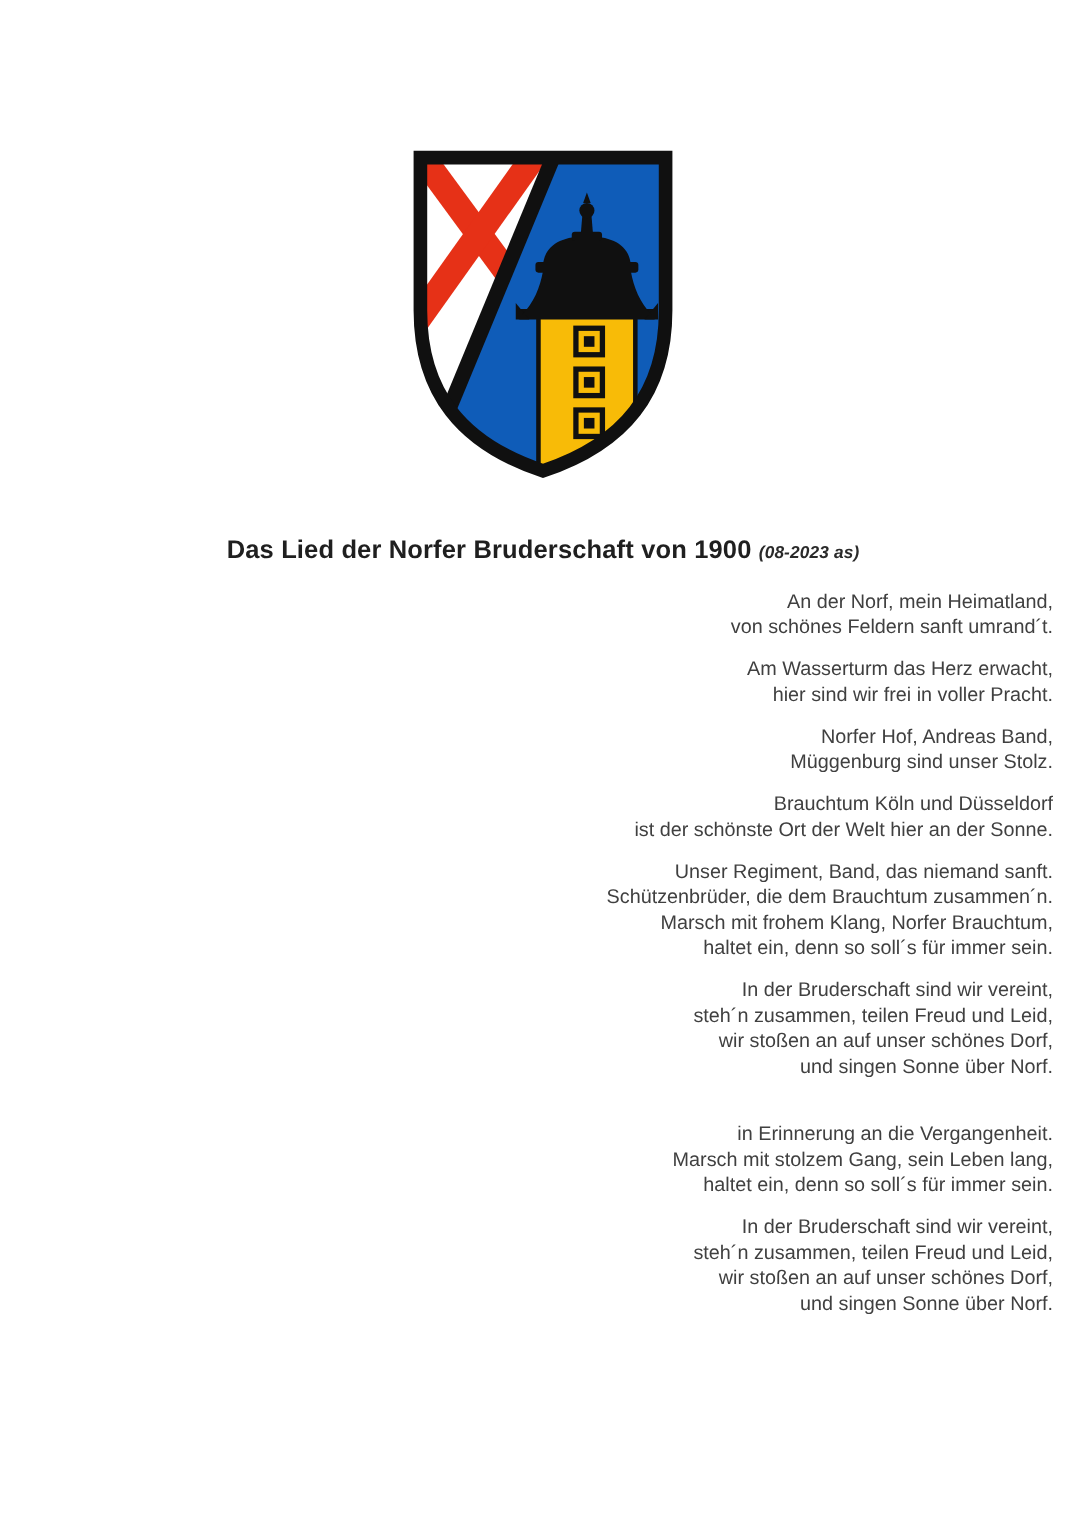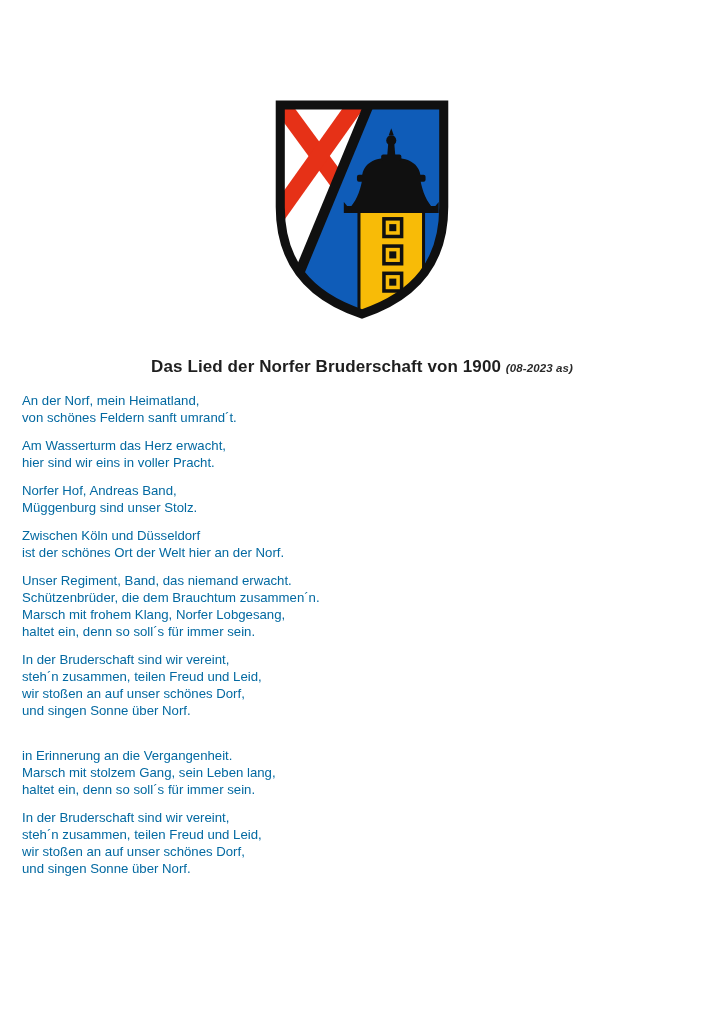--- a/index.html
+++ b/index.html
@@ -2,21 +2,21 @@
 <html style="--crest-red: #e63117; --crest-blue: #0f5cb8; --crest-gold: #f8bb07; --crest-black: #101010; --crest-white: #ffffff;"><head>
 <meta charset="utf-8">
 <style>
   html,body{margin:0;padding:0;}
   body{background:#ffffff;font-family:"Liberation Sans",sans-serif;color:#3a3a3a;}
   .page{position:relative;width:680px;height:1024px;background:#ffffff;overflow:hidden;margin:12px auto;}
   .crest-wrap{padding-top:86px;display:flex;justify-content:center;}
   .crest-wrap svg{display:block;}
   .heading{margin:36px 0 0 0;text-align:center;font-size:17px;font-weight:bold;color:#1f1f1f;letter-spacing:0.1px;}
   .heading .suffix{font-size:11.5px;font-weight:600;font-style:italic;color:#2a2a2a;}
-  .poem{margin-top:15px;text-align:left;font-size:13.2px;line-height:17px;color:#0369a1;}
+  .poem{margin-top:15px;text-align:right;font-size:13.2px;line-height:17px;color:#404040;}
   .poem p.stanza{margin:0 0 11px 0;}
 </style>
 </head>
 <body>
 
 <div class="page">
 
   <div class="crest-wrap">
     <svg width="182" height="223" viewBox="0 0 180 221" xmlns="http://www.w3.org/2000/svg">
       <defs>
@@ -80,22 +80,22 @@
     </svg>
   </div>
 
   <h1 class="heading">
     <span>Das Lied der Norfer Bruderschaft von 1900</span>
     <span class="suffix">(08-2023 as)</span>
   </h1>
 
   <div class="poem">
       <p class="stanza"><span>An der Norf, mein Heimatland,</span><br><span>von schönes Feldern sanft umrand´t.</span></p>
-      <p class="stanza"><span>Am Wasserturm das Herz erwacht,</span><br><span>hier sind wir eins in voller Pracht.</span></p>
+      <p class="stanza"><span>Am Wasserturm das Herz erwacht,</span><br><span>hier sind wir frei in voller Pracht.</span></p>
       <p class="stanza"><span>Norfer Hof, Andreas Band,</span><br><span>Müggenburg sind unser Stolz.</span></p>
-      <p class="stanza"><span>Zwischen Köln und Düsseldorf</span><br><span>ist der schönes Ort der Welt hier an der Norf.</span></p>
-      <p class="stanza"><span>Unser Regiment, Band, das niemand erwacht.</span><br><span>Schützenbrüder, die dem Brauchtum zusammen´n.</span><br><span>Marsch mit frohem Klang, Norfer Lobgesang,</span><br><span>haltet ein, denn so soll´s für immer sein.</span></p>
+      <p class="stanza"><span>Brauchtum Köln und Düsseldorf</span><br><span>ist der schönste Ort der Welt hier an der Sonne.</span></p>
+      <p class="stanza"><span>Unser Regiment, Band, das niemand sanft.</span><br><span>Schützenbrüder, die dem Brauchtum zusammen´n.</span><br><span>Marsch mit frohem Klang, Norfer Brauchtum,</span><br><span>haltet ein, denn so soll´s für immer sein.</span></p>
       <p class="stanza"><span>In der Bruderschaft sind wir vereint,</span><br><span>steh´n zusammen, teilen Freud und Leid,</span><br><span>wir stoßen an auf unser schönes Dorf,</span><br><span>und singen Sonne über Norf.</span></p>
       <p class="stanza"><br><span>in Erinnerung an die Vergangenheit.</span><br><span>Marsch mit stolzem Gang, sein Leben lang,</span><br><span>haltet ein, denn so soll´s für immer sein.</span></p>
       <p class="stanza"><span>In der Bruderschaft sind wir vereint,</span><br><span>steh´n zusammen, teilen Freud und Leid,</span><br><span>wir stoßen an auf unser schönes Dorf,</span><br><span>und singen Sonne über Norf.</span></p>
     </div>
 
 </div>
 
 </body></html>

